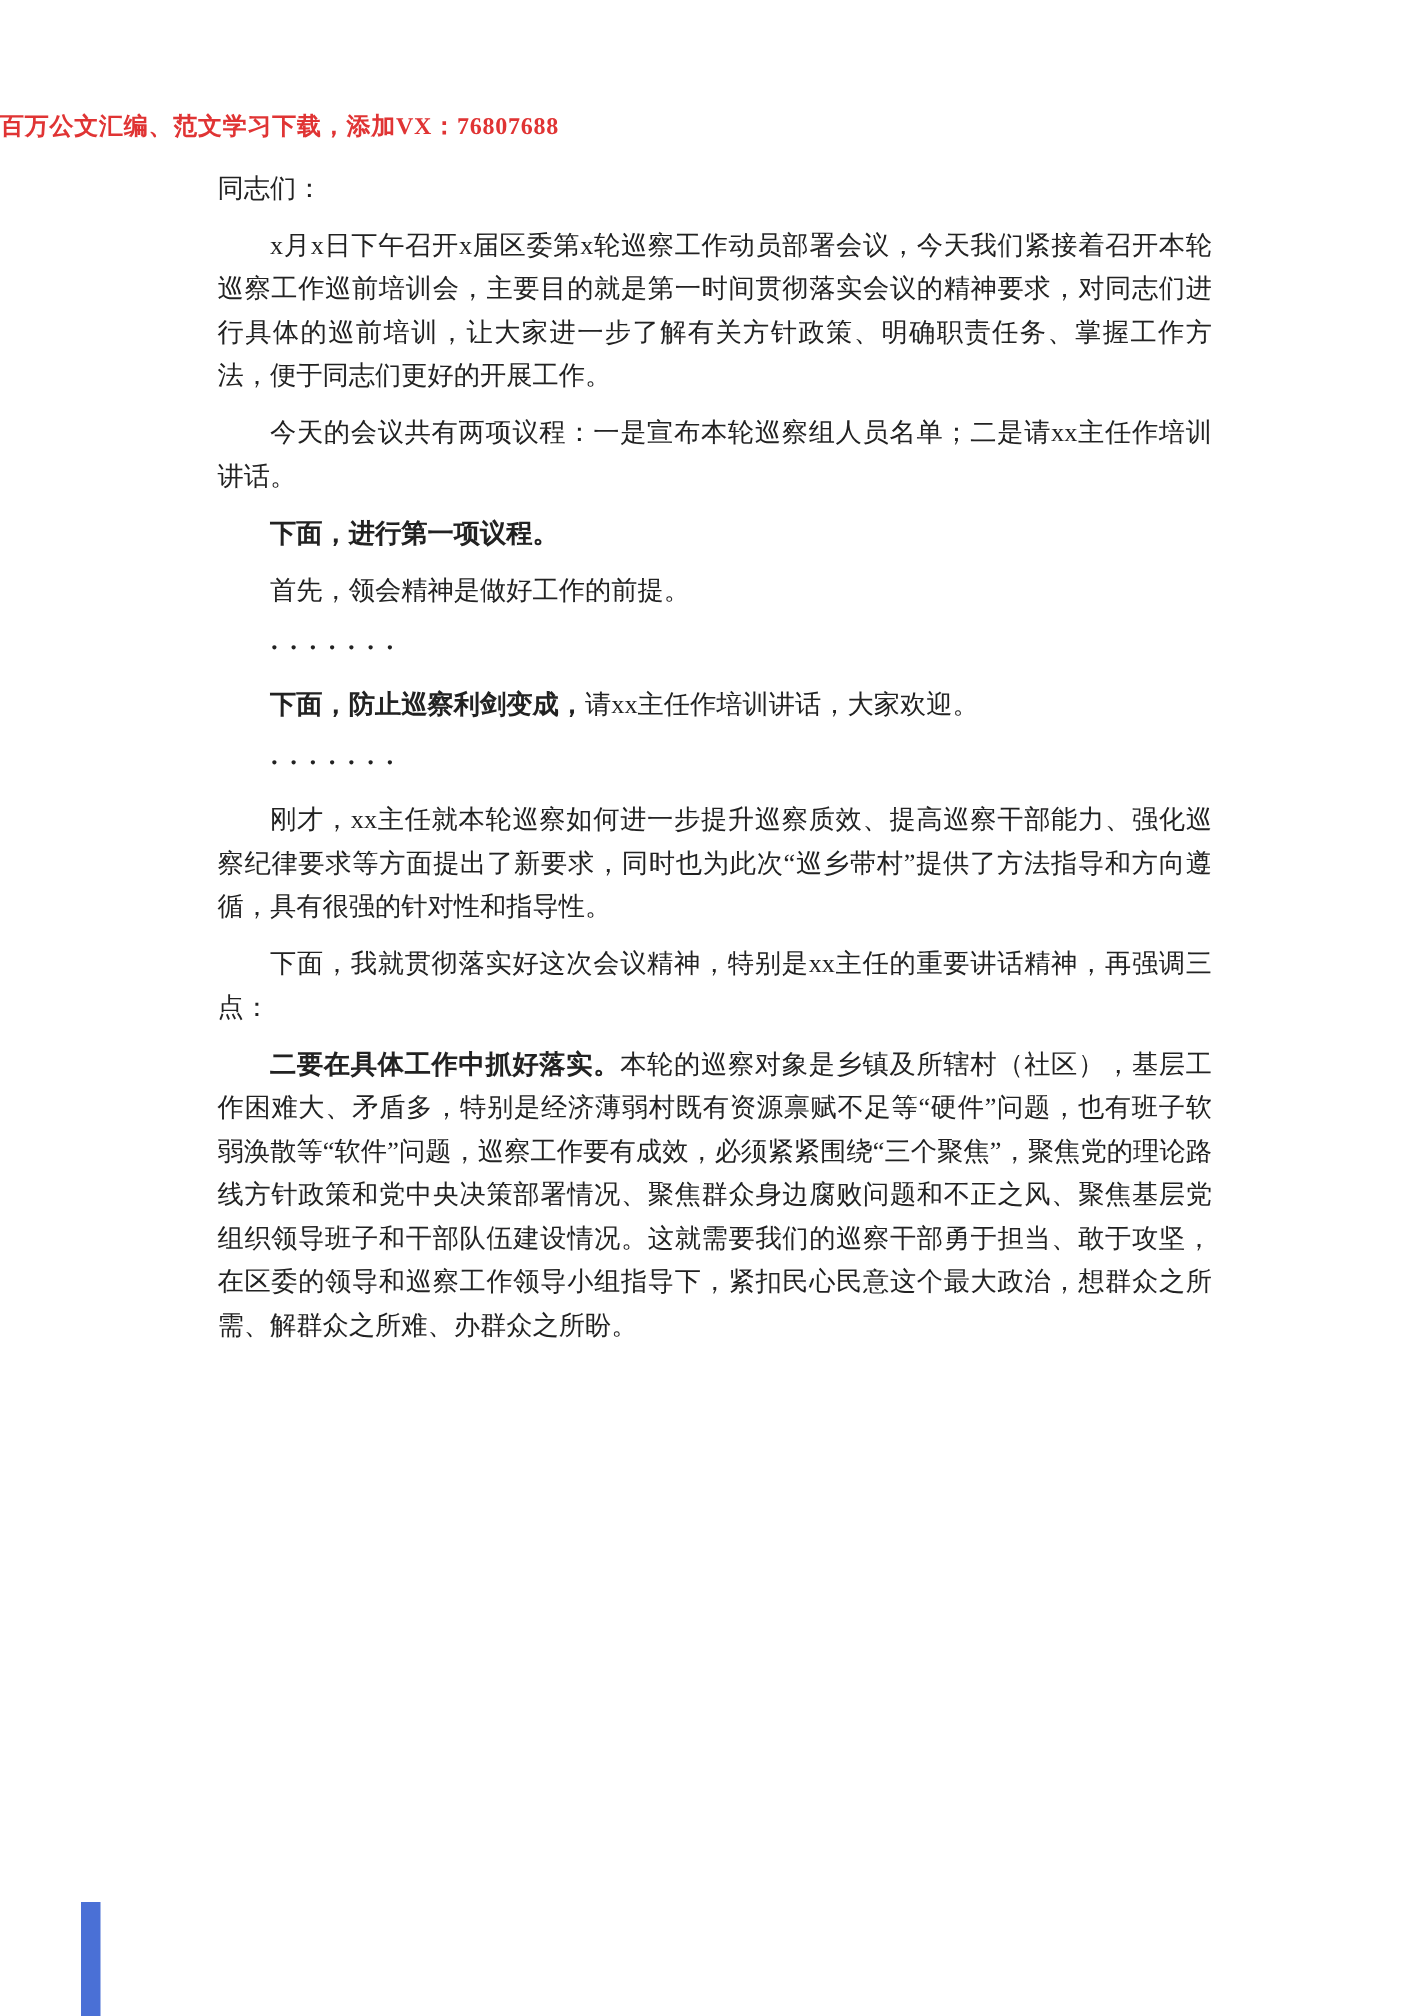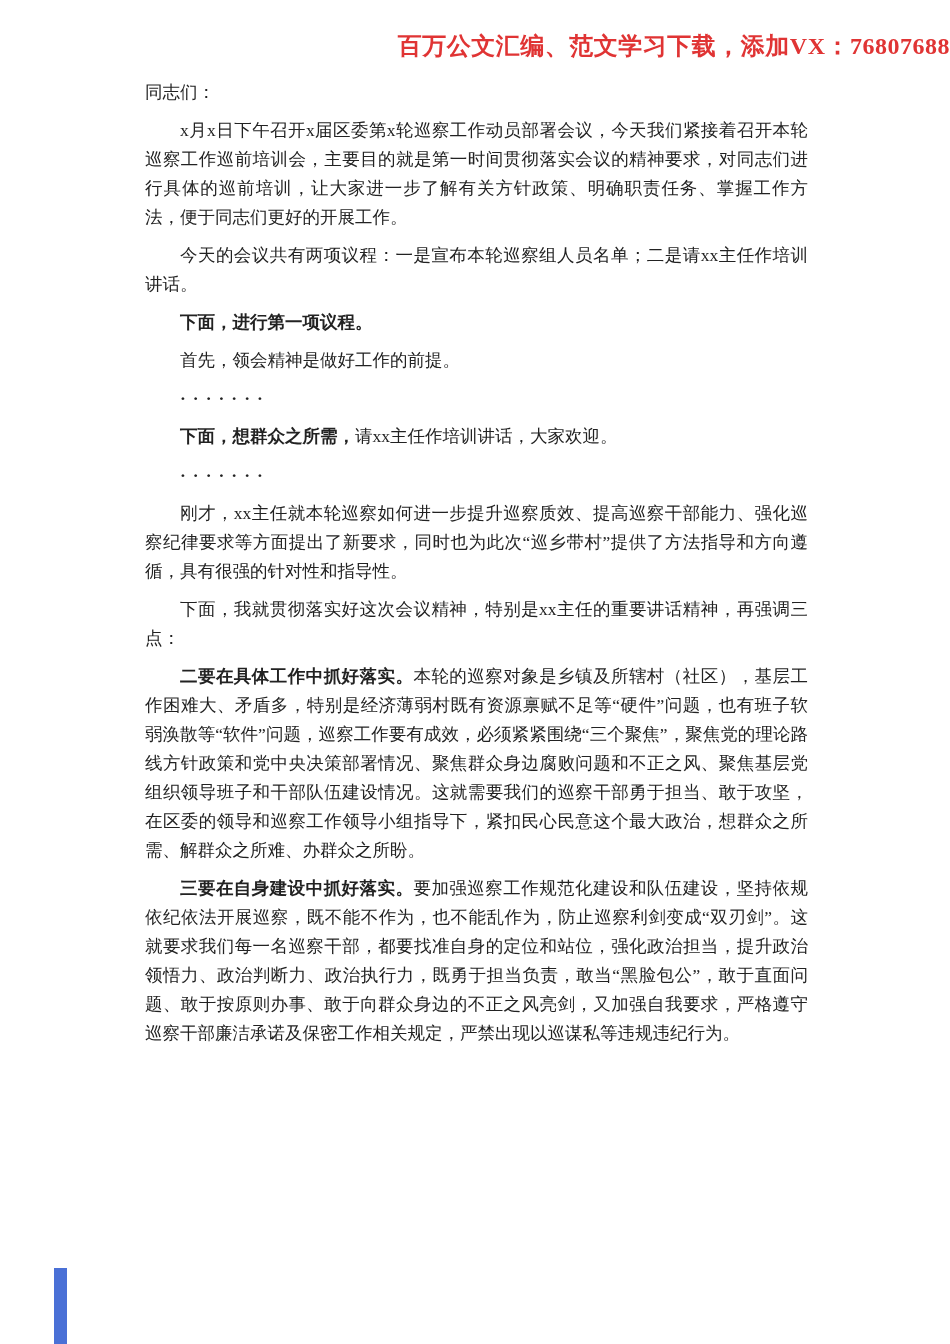--- a/index.html
+++ b/index.html
@@ -10,23 +10,23 @@
   .page {
     position: relative;
     width: 950px;
     height: 1344px;
     background: #ffffff;
     overflow: hidden;
     font-family: "Liberation Serif", "DejaVu Serif", serif;
     color: #222222;
   }
   .promo {
-    padding-top: 30px;
-    text-align: right;
-    font-size: 24px;
+    padding-top: 74px;
+    text-align: left;
+    font-size: 16px;
     font-weight: bold;
     letter-spacing: 0.5px;
   }
   .doc-body {
     margin: 16px 142px 0 145px;
     font-size: 17.5px;
     line-height: 1.66;
     text-align: justify;
   }
   .para {
@@ -56,22 +56,21 @@
 <div class="page">
   <div class="promo" style="color: rgb(224, 52, 52);">百万公文汇编、范文学习下载，添加VX：76807688</div>
 
   <div class="doc-body" id="doc-body">
       <p class="para"><span>同志们：</span></p>
       <p class="para indent"><span>x月x日下午召开x届区委第x轮巡察工作动员部署会议，今天我们紧接着召开本轮巡察工作巡前培训会，主要目的就是第一时间贯彻落实会议的精神要求，对同志们进行具体的巡前培训，让大家进一步了解有关方针政策、明确职责任务、掌握工作方法，便于同志们更好的开展工作。</span></p>
       <p class="para indent"><span>今天的会议共有两项议程：一是宣布本轮巡察组人员名单；二是请xx主任作培训讲话。</span></p>
       <p class="para indent"><span class="bold">下面，进行第一项议程。</span></p>
       <p class="para indent"><span>首先，领会精神是做好工作的前提。</span></p>
       <p class="para indent dots"><span class="bold">·······</span></p>
-      <p class="para indent"><span class="bold">下面，想群众之所需，</span><span>请xx主任作培训讲话，大家欢迎。</span></p>
+      <p class="para indent"><span class="bold">下面，防止巡察利剑变成，</span><span>请xx主任作培训讲话，大家欢迎。</span></p>
       <p class="para indent dots"><span class="bold">·······</span></p>
       <p class="para indent"><span>刚才，xx主任就本轮巡察如何进一步提升巡察质效、提高巡察干部能力、强化巡察纪律要求等方面提出了新要求，同时也为此次“巡乡带村”提供了方法指导和方向遵循，具有很强的针对性和指导性。</span></p>
       <p class="para indent"><span>下面，我就贯彻落实好这次会议精神，特别是xx主任的重要讲话精神，再强调三点：</span></p>
       <p class="para indent"><span class="bold">二要在具体工作中抓好落实。</span><span>本轮的巡察对象是乡镇及所辖村（社区），基层工作困难大、矛盾多，特别是经济薄弱村既有资源禀赋不足等“硬件”问题，也有班子软弱涣散等“软件”问题，巡察工作要有成效，必须紧紧围绕“三个聚焦”，聚焦党的理论路线方针政策和党中央决策部署情况、聚焦群众身边腐败问题和不正之风、聚焦基层党组织领导班子和干部队伍建设情况。这就需要我们的巡察干部勇于担当、敢于攻坚，在区委的领导和巡察工作领导小组指导下，紧扣民心民意这个最大政治，想群众之所需、解群众之所难、办群众之所盼。</span></p>
-      <p class="para indent"><span class="bold">三要在自身建设中抓好落实。</span><span>要加强巡察工作规范化建设和队伍建设，坚持依规依纪依法开展巡察，既不能不作为，也不能乱作为，防止巡察利剑变成“双刃剑”。这就要求我们每一名巡察干部，都要找准自身的定位和站位，强化政治担当，提升政治领悟力、政治判断力、政治执行力，既勇于担当负责，敢当“黑脸包公”，敢于直面问题、敢于按原则办事、敢于向群众身边的不正之风亮剑，又加强自我要求，严格遵守巡察干部廉洁承诺及保密工作相关规定，严禁出现以巡谋私等违规违纪行为。</span></p>
     </div>
 
   <div class="blue-marker" style="background: rgb(74, 112, 214);"></div>
 </div>
 
 </body></html>

